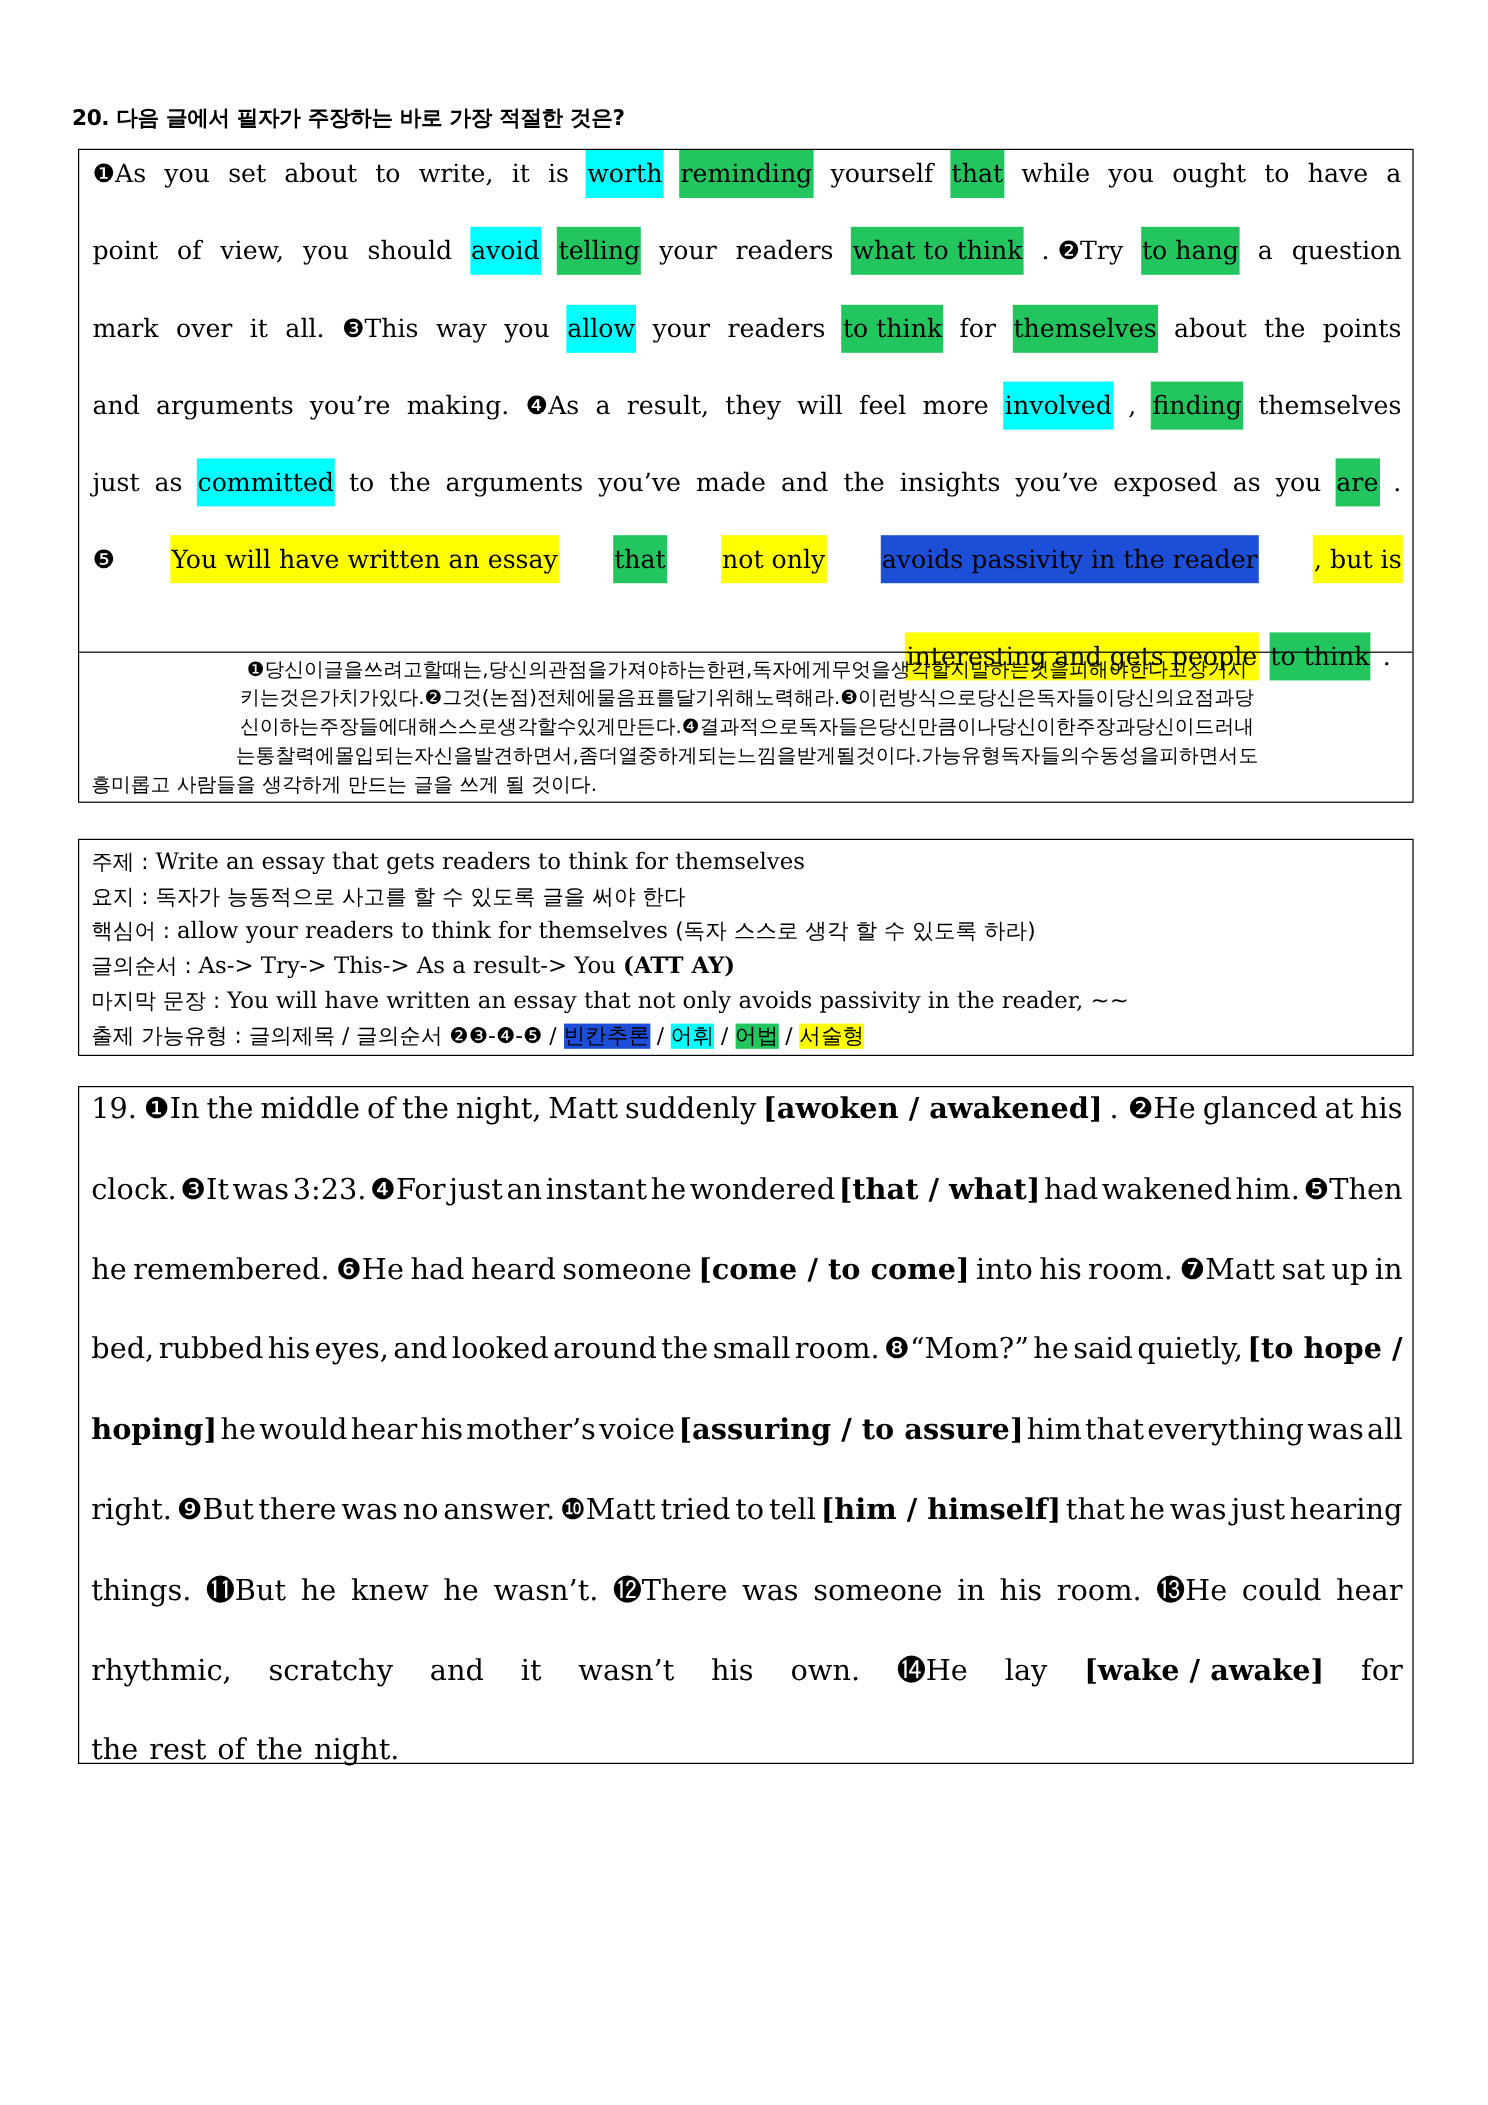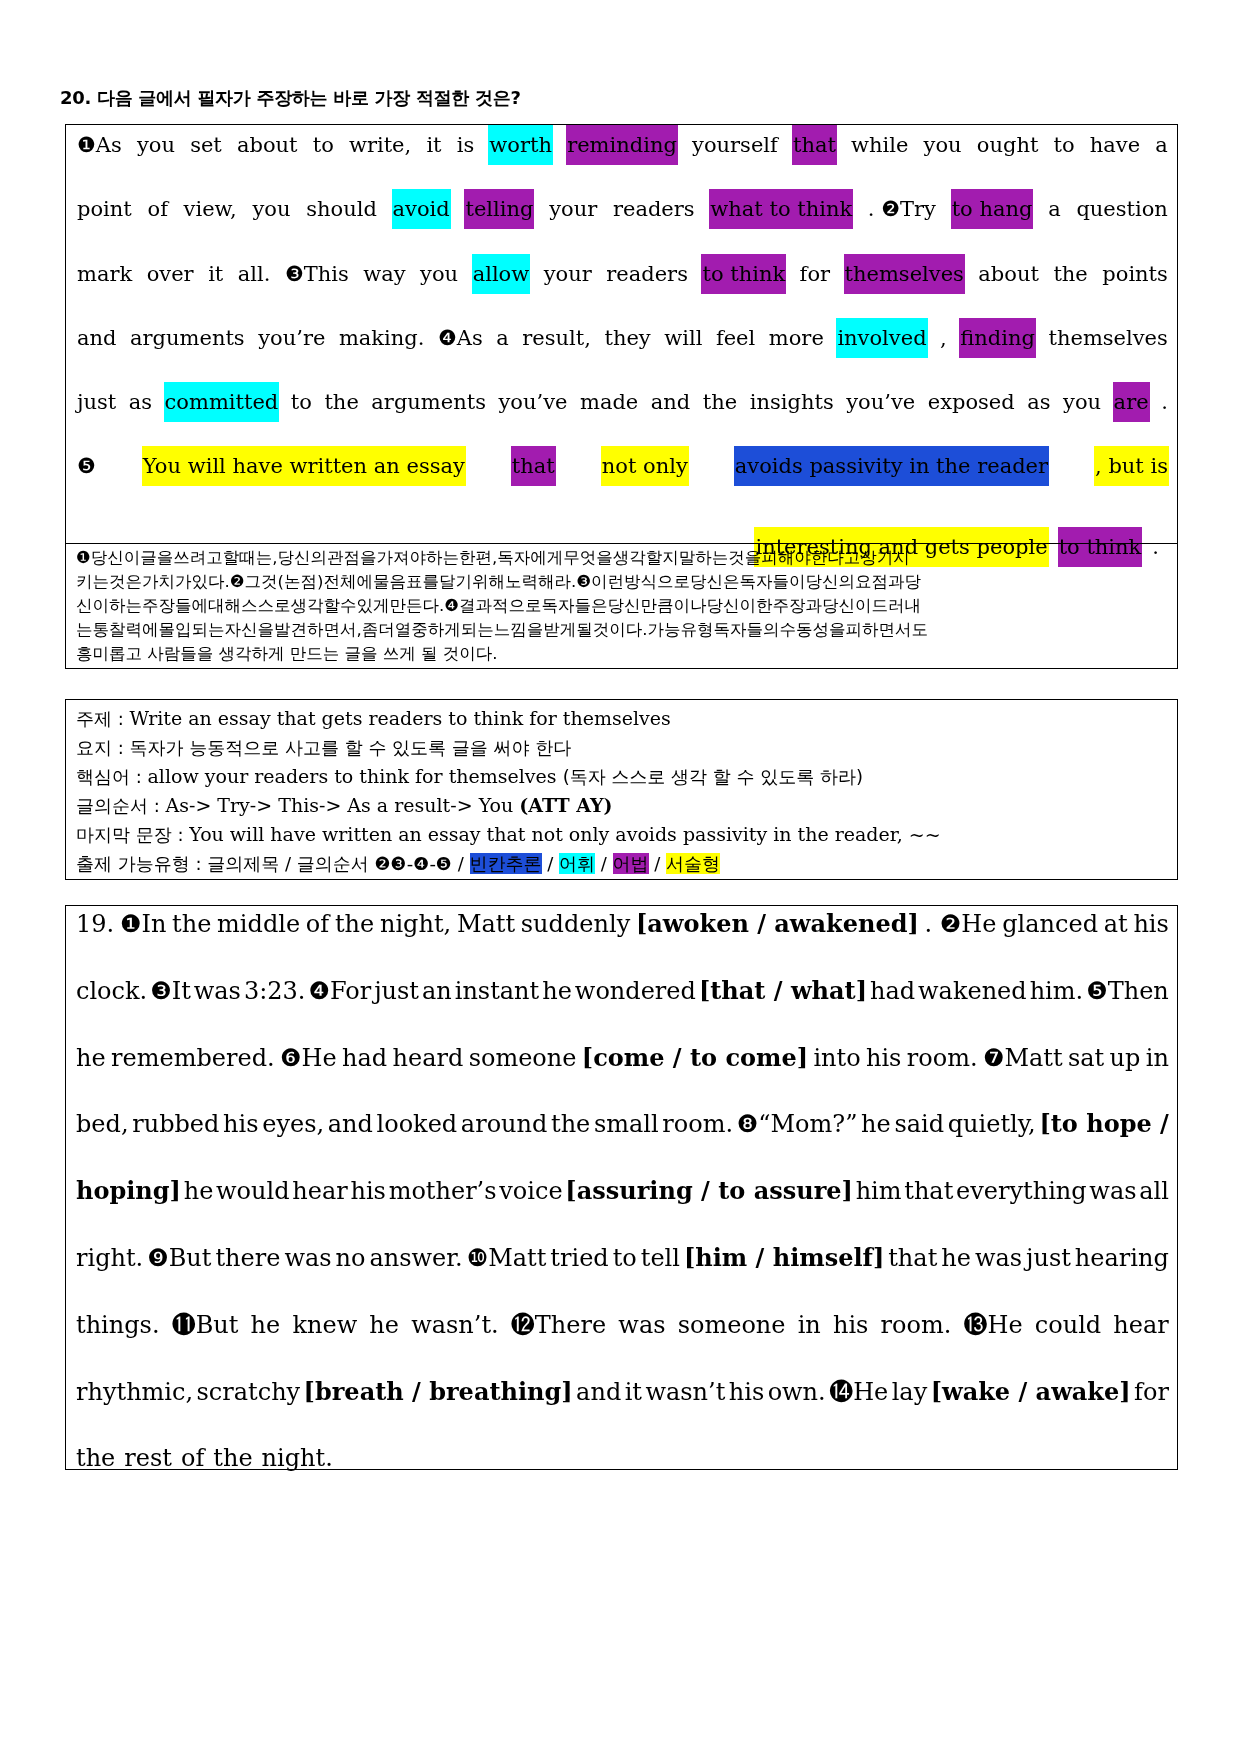--- a/index.html
+++ b/index.html
@@ -7,25 +7,25 @@
   .page { position:absolute; left:0; top:0; width:997px; height:1754px; }
   .qtitle { position:absolute; left:60px; top:86px; font-family:"DejaVu Sans", sans-serif; font-weight:bold; font-size:18px; letter-spacing:-0.3px; }
   .box { position:absolute; border:1px solid #000; box-sizing:border-box; }
   #box20 { left:65px; top:124px; width:1113px; height:545px; }
   .passage { position:absolute; left:10px; top:0; right:8px; font-family:"DejaVu Serif", serif; font-size:21px; text-align:justify; text-align-last:auto; }
   .pline { height:64.3px; line-height:40px; white-space:nowrap; display:flex; justify-content:space-between; align-items:flex-start; }
   .pline.last { justify-content:flex-end;margin-top:16px; }
   .pline.last span.w { margin-right:9px; }
   .w { display:inline-block; padding:0 1px; }
   .cy { background:#00ffff; }
-  .gr { background:#a21caf; }
+  .gr { background:#22c55e; }
   .ye { background:#ffff00; }
   .gy { background:#1d4ed8; }
   .trans { position:absolute; left:0; right:0; top:418px; border-top:1px solid #000; padding:2px 8px 0 10px; font-family:"DejaVu Sans", sans-serif; font-size:16.5px; line-height:24px; text-align:justify; }
-  .trans .tl { display:block; white-space:nowrap; display:flex; justify-content:flex-start; }
+  .trans .tl { display:block; white-space:nowrap; display:flex; justify-content:center; }
   .trans .tl.last { justify-content:flex-start; }
   #box-summary { left:65px; top:699px; width:1113px; height:181px; padding:4px 10px; font-family:"DejaVu Serif", serif; font-size:19px; }
   .srow { height:29px; line-height:29px; white-space:nowrap; }
   .ko { font-family:"DejaVu Sans", sans-serif; font-size:18px; }
   .b { font-weight:bold; }
   #box19 { left:65px; top:905px; width:1113px; height:565px; }
   .passage19 { position:absolute; left:10px; right:8px; top:0; font-family:"DejaVu Serif", serif; font-size:24px; }
   .l19 { height:66.8px; line-height:36px; white-space:nowrap; display:flex; justify-content:space-between; }
   .l19.last { justify-content:flex-start; }
   .l19.last span { margin-right:9px; }
@@ -349,21 +349,20 @@
           <span>in</span>
           <span>his</span>
           <span>room.</span>
           <span>⓭He</span>
           <span>could</span>
           <span>hear</span>
         </div>
         <div class="l19">
           <span>rhythmic,</span>
           <span>scratchy</span>
-          <span class="br">[breath / breathing]</span>
           <span>and</span>
           <span>it</span>
           <span>wasn’t</span>
           <span>his</span>
           <span>own.</span>
           <span>⓮He</span>
           <span>lay</span>
           <span class="br">[wake / awake]</span>
           <span>for</span>
         </div>

